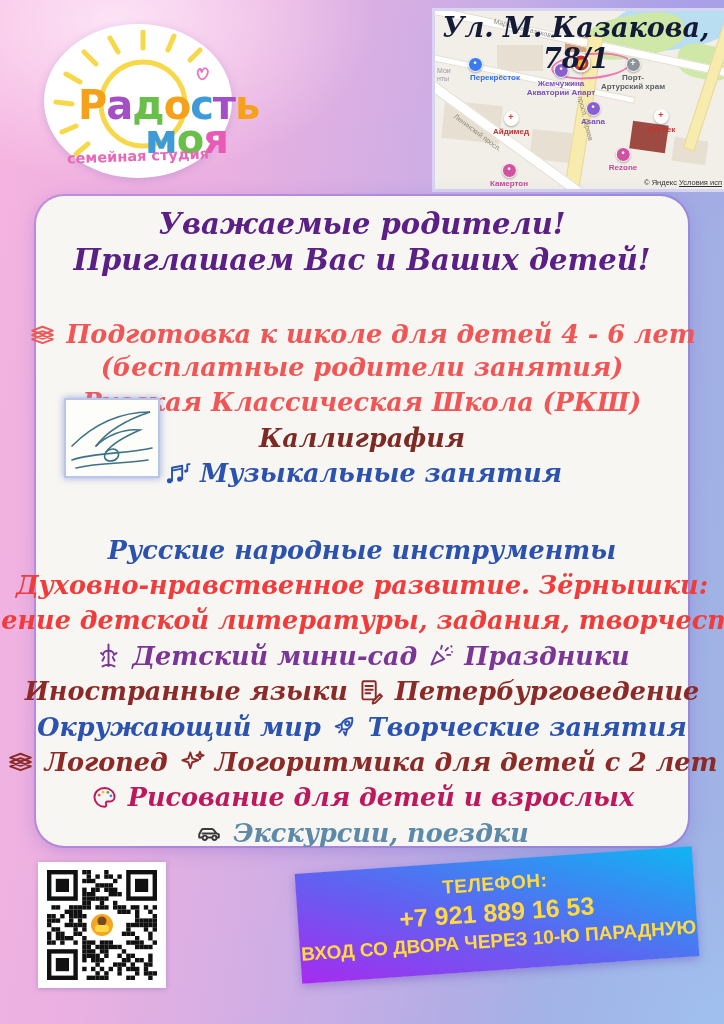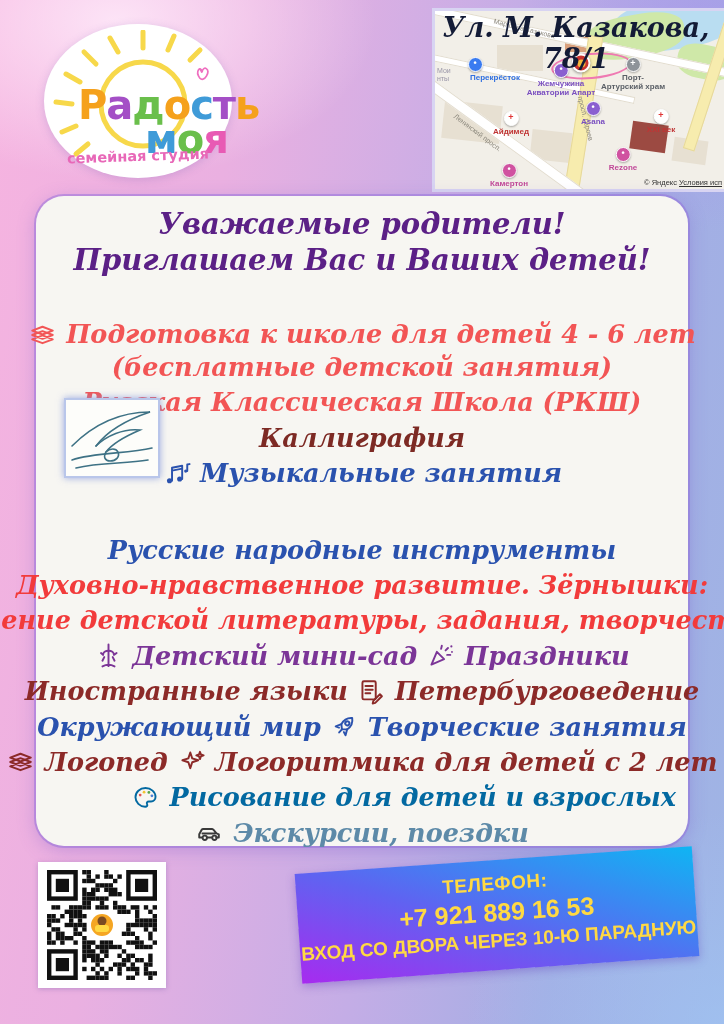--- a/index.html
+++ b/index.html
@@ -185,21 +185,21 @@
       <div class="activities" id="activities">
           <div class="activity" style="color: rgb(242, 85, 85); align-items: flex-end;">
             <span class="it-icon">
               <svg viewBox="0 0 24 24">
                 <path d="M3.5 16 12 12.8 20.5 16 12 19.2zM3.5 12.4 12 9.2l8.5 3.2L12 15.6zM3.5 8.8 12 5.6l8.5 3.2L12 12z"></path>
               </svg>
             </span>
             <span>Подготовка к школе для детей 4 - 6 лет</span>
           </div>
           <div class="activity" style="color: rgb(242, 85, 85);">
-            <span>(бесплатные детской занятия)</span>
+            <span>(бесплатные родители занятия)</span>
           </div>
           <div class="activity" style="color: rgb(242, 85, 85);">
             <span>Русская Классическая Школа (РКШ)</span>
           </div>
           <div class="activity" style="color: rgb(125, 42, 36);">
             <span>Каллиграфия</span>
           </div>
           <div class="activity" style="color: rgb(42, 82, 174);">
             <span class="it-icon">
               <svg viewBox="0 0 24 24">
@@ -268,21 +268,21 @@
               </svg>
             </span>
             <span>Логопед</span>
             <span class="it-icon">
               <svg viewBox="0 0 24 24">
                 <path d="M11 4.5l1.6 4.9L17.5 11l-4.9 1.6L11 17.5 9.4 12.6 4.5 11l4.9-1.6zM19 4l.8 2.2L22 7l-2.2.8L19 10l-.8-2.2L16 7l2.2-.8z"></path>
               </svg>
             </span>
             <span>Логоритмика для детей с 2 лет</span>
           </div>
-          <div class="activity" style="color: #0369a1; justify-content: flex-end;">
+          <div class="activity" style="color: #be185d;">
             <span class="it-icon">
               <svg viewBox="0 0 24 24">
                 <path d="M12 4.2c-4.7 0-8.3 3.3-8.3 7.6 0 4.2 3.6 7.8 8 7.8 1.6 0 2.2-1 1.6-2.1-.6-1.1.1-2.2 1.5-2.2h1.8c2.1 0 3.7-1.6 3.7-3.9 0-4-3.8-7.2-8.3-7.2z"></path>
                 <circle cx="7.6" cy="10" r="1.15" fill="#e05353" stroke="none"></circle>
                 <circle cx="10.8" cy="7.6" r="1.15" fill="#f2c230" stroke="none"></circle>
                 <circle cx="14.8" cy="7.8" r="1.15" fill="#57a64a" stroke="none"></circle>
                 <circle cx="17.3" cy="10.6" r="1.15" fill="#4a7fd4" stroke="none"></circle>
               </svg>
             </span>
             <span>Рисование для детей и взрослых</span>

